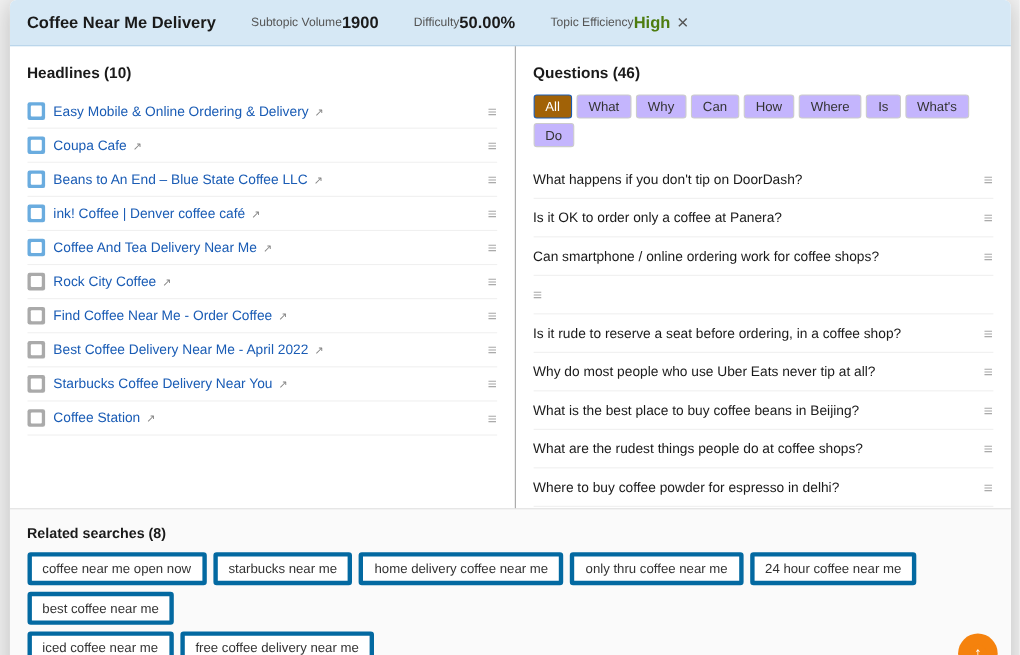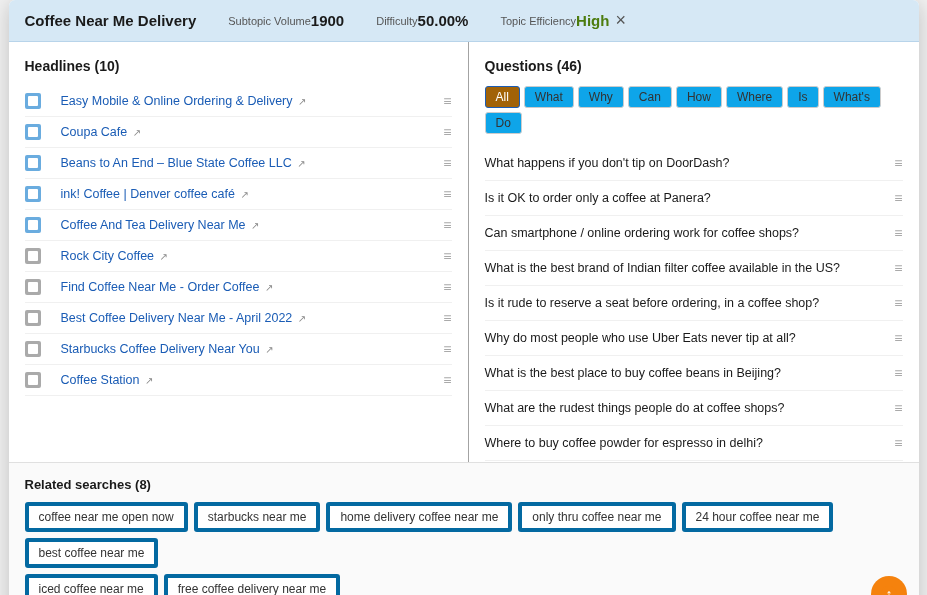--- a/index.html
+++ b/index.html
@@ -85,21 +85,21 @@
     .headline-item {
       display: flex;
       align-items: center;
       justify-content: space-between;
       padding: 7px 0;
       border-bottom: 1px solid #f0f0f0;
     }
     .headline-left {
       display: flex;
       align-items: center;
-      gap: 20px;
+      gap: 8px;
       flex: 1;
     }
     .favicon {
       width: 16px;
       height: 16px;
       background: #4a90d9;
       border-radius: 2px;
       flex-shrink: 0;
       display: flex;
       align-items: center;
@@ -134,21 +134,21 @@
       gap: 4px;
       margin-bottom: 12px;
       flex-wrap: wrap;
     }
     .filter-tab {
       padding: 3px 10px;
       border: 1px solid #ccc;
       border-radius: 3px;
       font-size: 12px;
       cursor: pointer;
-      background: #0ea5e9;
+      background: #c4b5fd;
       color: #333;
     }
     .filter-tab.active {
       background: #a16207;
       color: #fff;
       border-color: #1a5cb5;
     }
     .question-item {
       display: flex;
       align-items: center;
@@ -354,21 +354,20 @@
     </div>
             <div class="question-item">
       <span class="question-text">Is it OK to order only a coffee at Panera?</span>
       <span class="menu-icon">≡</span>
     </div>
             <div class="question-item">
       <span class="question-text">Can smartphone / online ordering work for coffee shops?</span>
       <span class="menu-icon">≡</span>
     </div>
             <div class="question-item">
-      <span class="question-text">What is the best brand of Indian filter coffee available in the US?</span>
       <span class="menu-icon">≡</span>
     </div>
             <div class="question-item">
       <span class="question-text">Is it rude to reserve a seat before ordering, in a coffee shop?</span>
       <span class="menu-icon">≡</span>
     </div>
             <div class="question-item">
       <span class="question-text">Why do most people who use Uber Eats never tip at all?</span>
       <span class="menu-icon">≡</span>
     </div>

